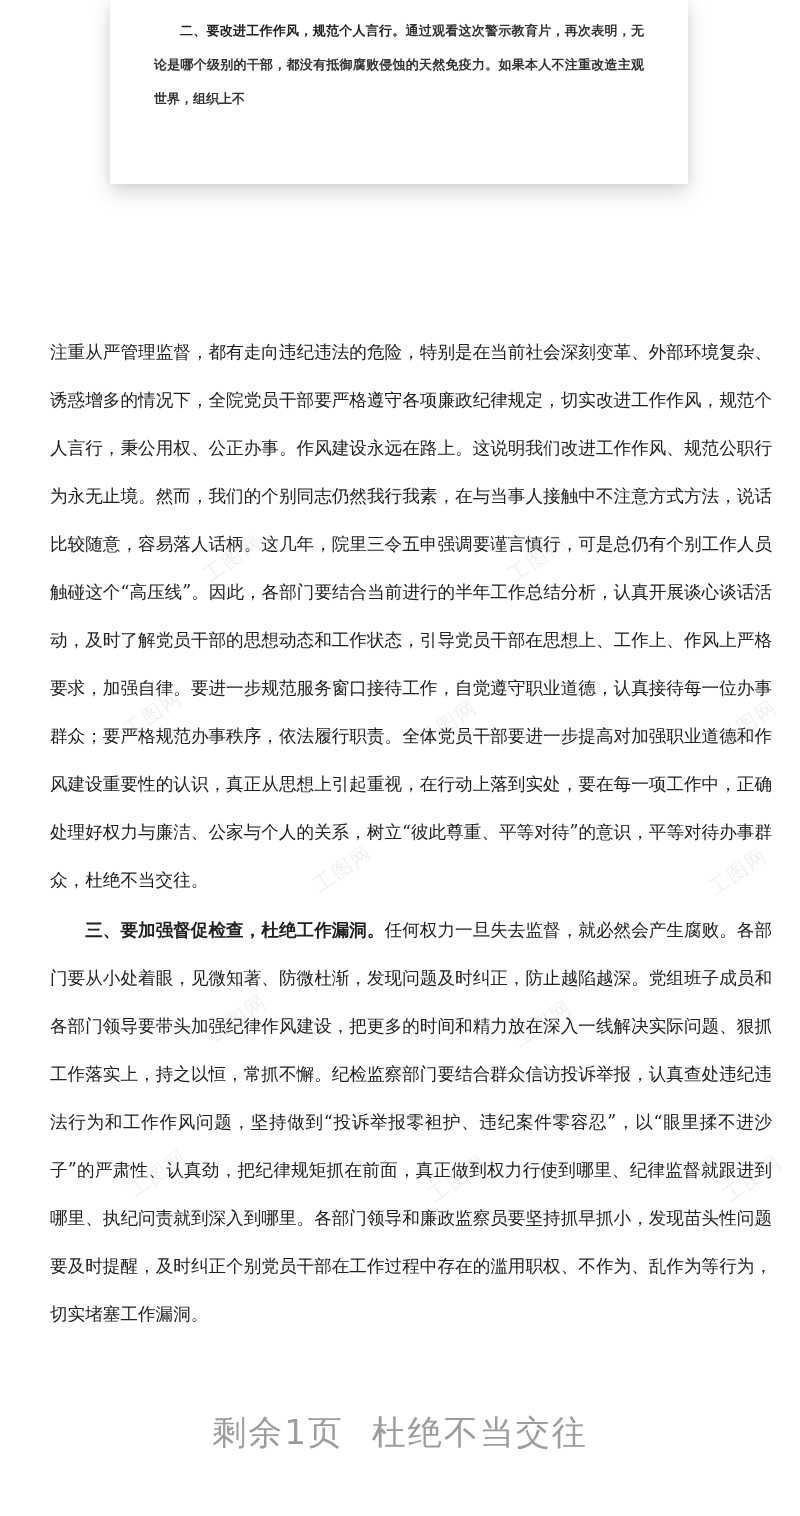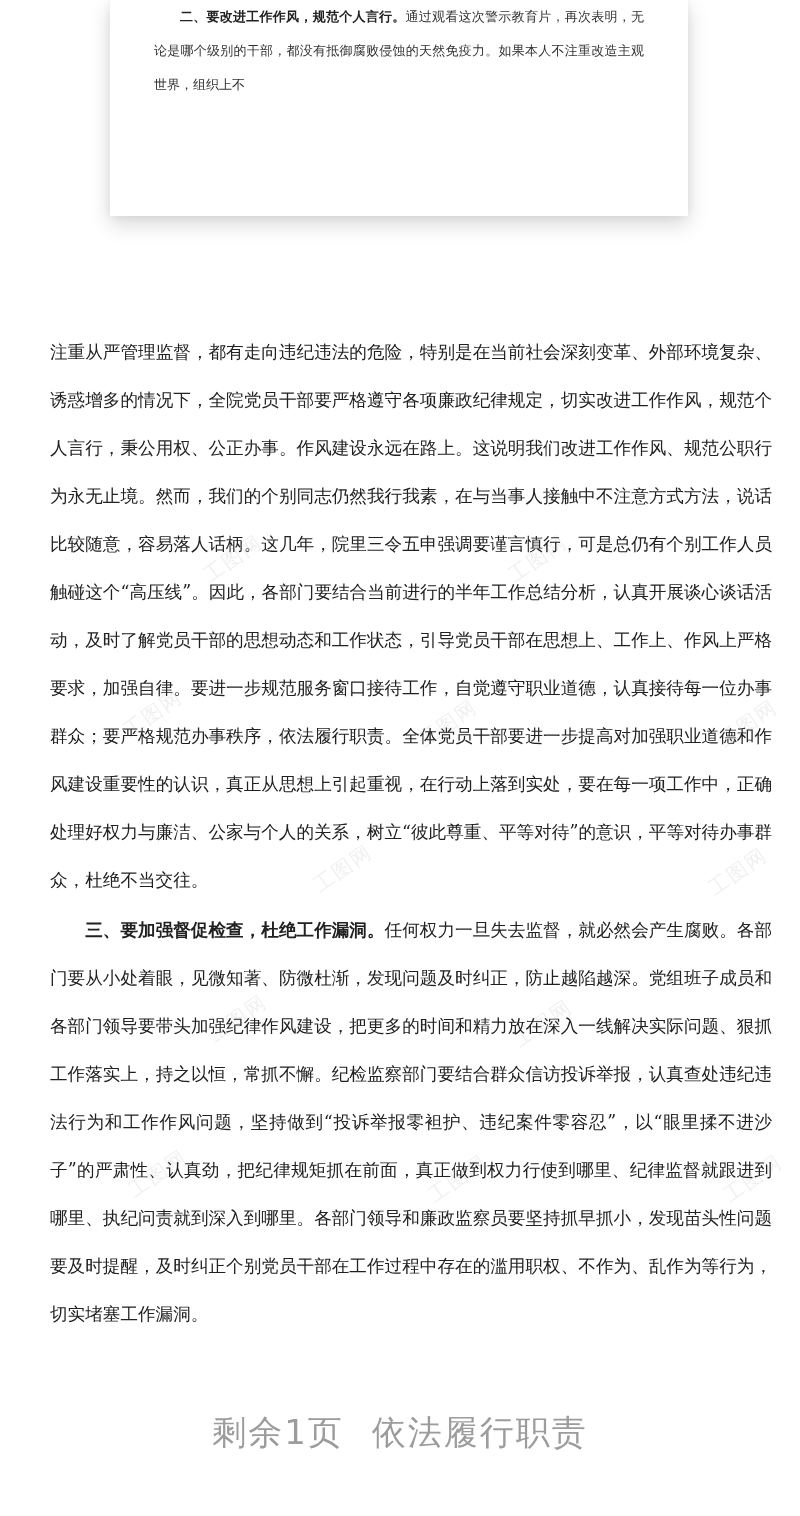--- a/index.html
+++ b/index.html
@@ -14,25 +14,26 @@
     overflow:hidden;
     font-family:"DejaVu Serif","Liberation Serif",serif;
   }
 
   
   .preview-card {
     position:absolute;
     left:110px;
     top:0;
     width:578px;
-    height:216px;
+    height:184px;
     background:#ffffff;
     box-shadow:0 8px 20px rgba(0,0,0,0.16), 0 0 8px rgba(0,0,0,0.06);
-    padding:0 44px 0 44px;
+    padding:14px 44px 0 44px;
     z-index:2;
+    font-weight:bold;
   }
   .card-para {
     font-size:13px;
     line-height:34px;
     color:#333333;
     text-align:justify;
     text-indent:2em;
   }
   .card-para b { color:#222222; }
 
@@ -103,16 +104,16 @@
   <div class="preview-card">
     <p class="card-para"><b>二、要改进工作作风，规范个人言行。</b><span>通过观看这次警示教育片，再次表明，无论是哪个级别的干部，都没有抵御腐败侵蚀的天然免疫力。如果本人不注重改造主观世界，组织上不</span></p>
   </div>
 
   <div class="doc-body">
     <p class="para">注重从严管理监督，都有走向违纪违法的危险，特别是在当前社会深刻变革、外部环境复杂、诱惑增多的情况下，全院党员干部要严格遵守各项廉政纪律规定，切实改进工作作风，规范个人言行，秉公用权、公正办事。作风建设永远在路上。这说明我们改进工作作风、规范公职行为永无止境。然而，我们的个别同志仍然我行我素，在与当事人接触中不注意方式方法，说话比较随意，容易落人话柄。这几年，院里三令五申强调要谨言慎行，可是总仍有个别工作人员触碰这个“高压线”。因此，各部门要结合当前进行的半年工作总结分析，认真开展谈心谈话活动，及时了解党员干部的思想动态和工作状态，引导党员干部在思想上、工作上、作风上严格要求，加强自律。要进一步规范服务窗口接待工作，自觉遵守职业道德，认真接待每一位办事群众；要严格规范办事秩序，依法履行职责。全体党员干部要进一步提高对加强职业道德和作风建设重要性的认识，真正从思想上引起重视，在行动上落到实处，要在每一项工作中，正确处理好权力与廉洁、公家与个人的关系，树立“彼此尊重、平等对待”的意识，平等对待办事群众，杜绝不当交往。</p>
     <p class="para indent"><b>三、要加强督促检查，杜绝工作漏洞。</b><span>任何权力一旦失去监督，就必然会产生腐败。各部门要从小处着眼，见微知著、防微杜渐，发现问题及时纠正，防止越陷越深。党组班子成员和各部门领导要带头加强纪律作风建设，把更多的时间和精力放在深入一线解决实际问题、狠抓工作落实上，持之以恒，常抓不懈。纪检监察部门要结合群众信访投诉举报，认真查处违纪违法行为和工作作风问题，坚持做到“投诉举报零袒护、违纪案件零容忍”，以“眼里揉不进沙子”的严肃性、认真劲，把纪律规矩抓在前面，真正做到权力行使到哪里、纪律监督就跟进到哪里、执纪问责就到深入到哪里。各部门领导和廉政监察员要坚持抓早抓小，发现苗头性问题要及时提醒，及时纠正个别党员干部在工作过程中存在的滥用职权、不作为、乱作为等行为，切实堵塞工作漏洞。</span></p>
   </div>
 
   <div class="footer-notice">
-    <span class="seg">剩余1页</span><span class="seg">依法履行职责</span>
+    <span class="seg">剩余1页</span><span class="seg">杜绝不当交往</span>
   </div>
 
 </div>
 
 </body></html>

